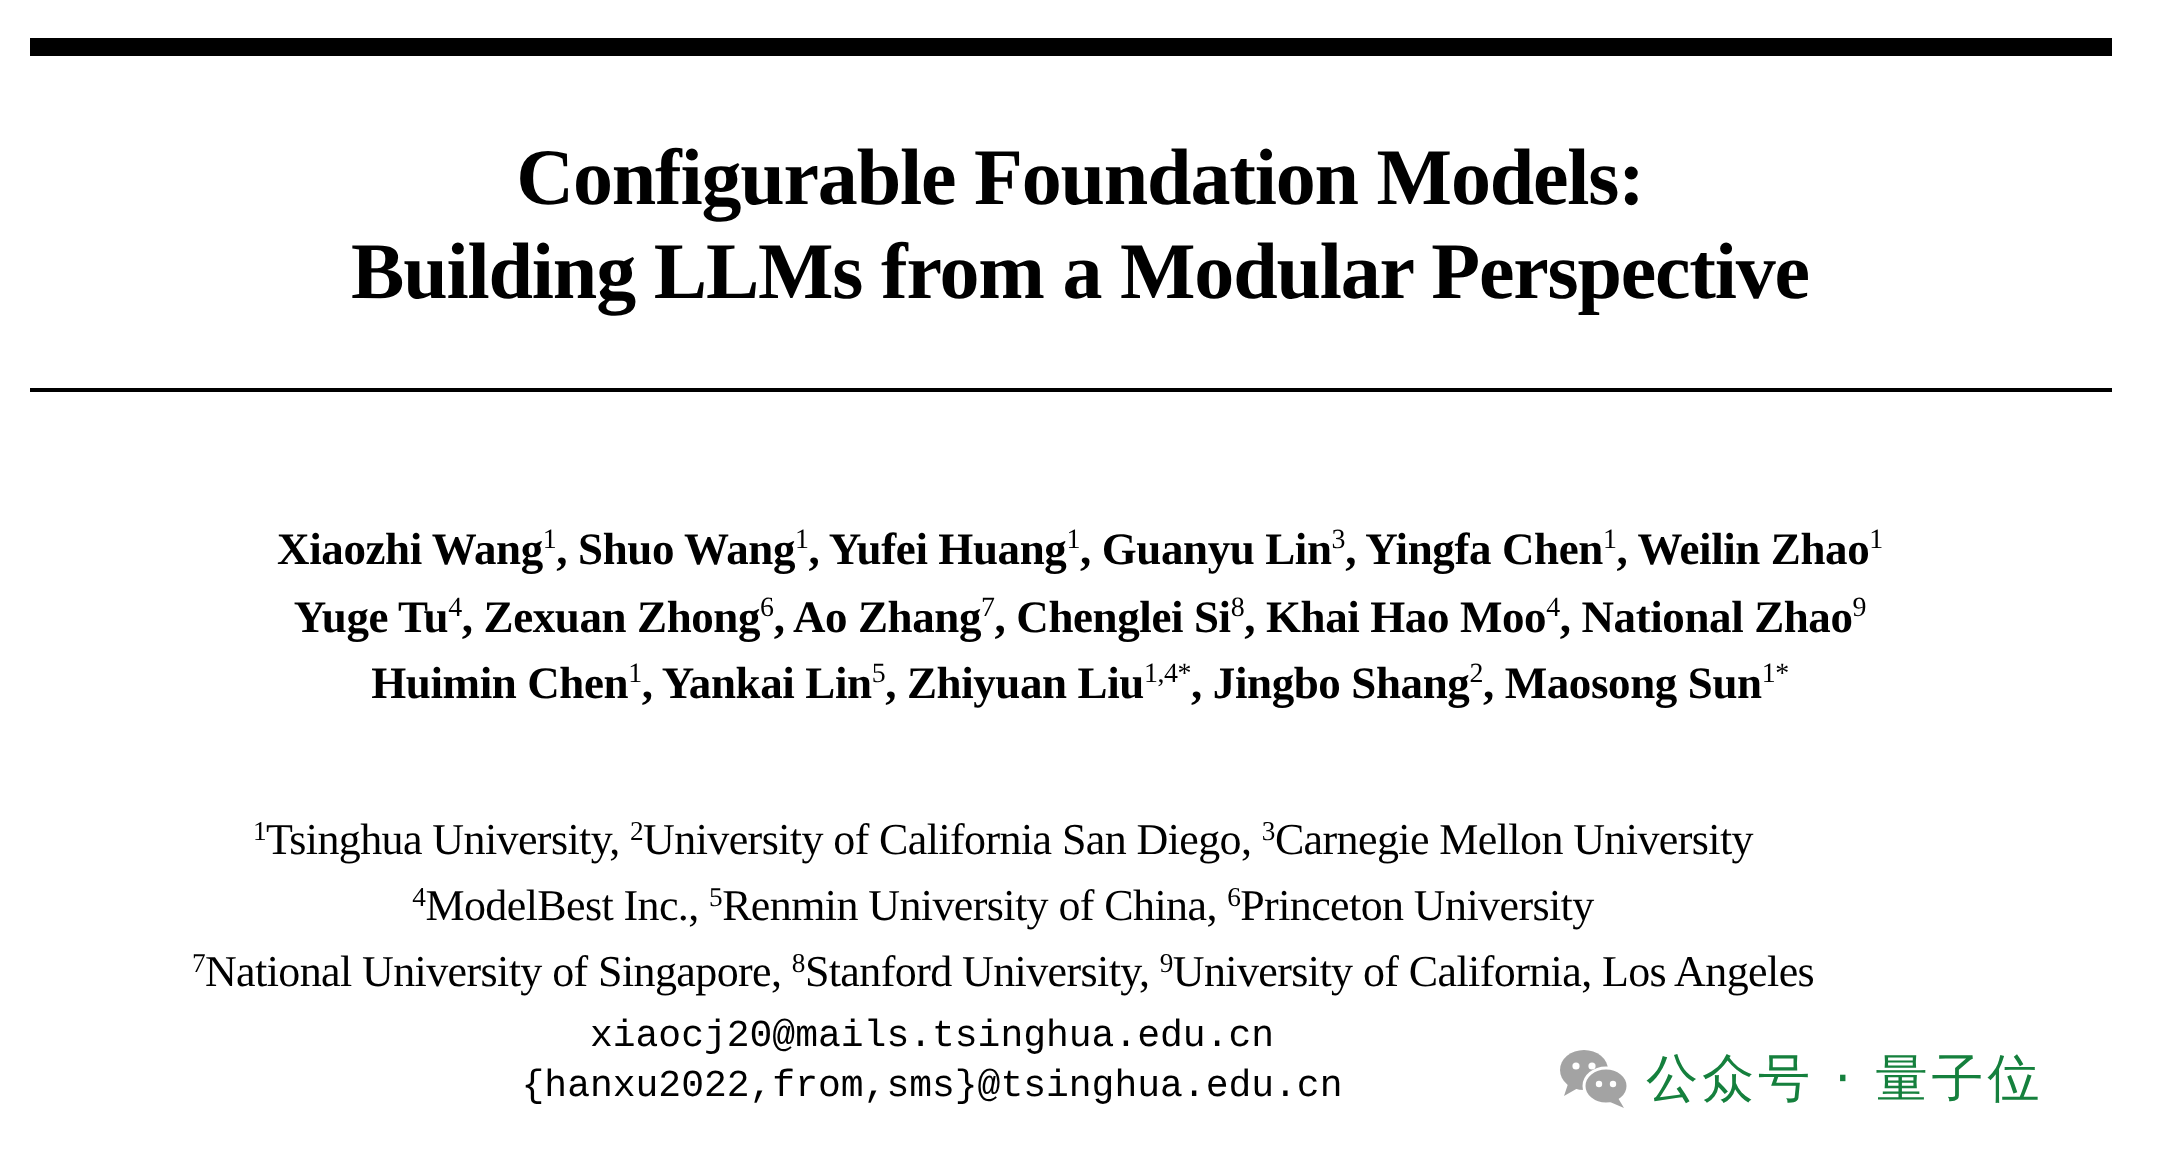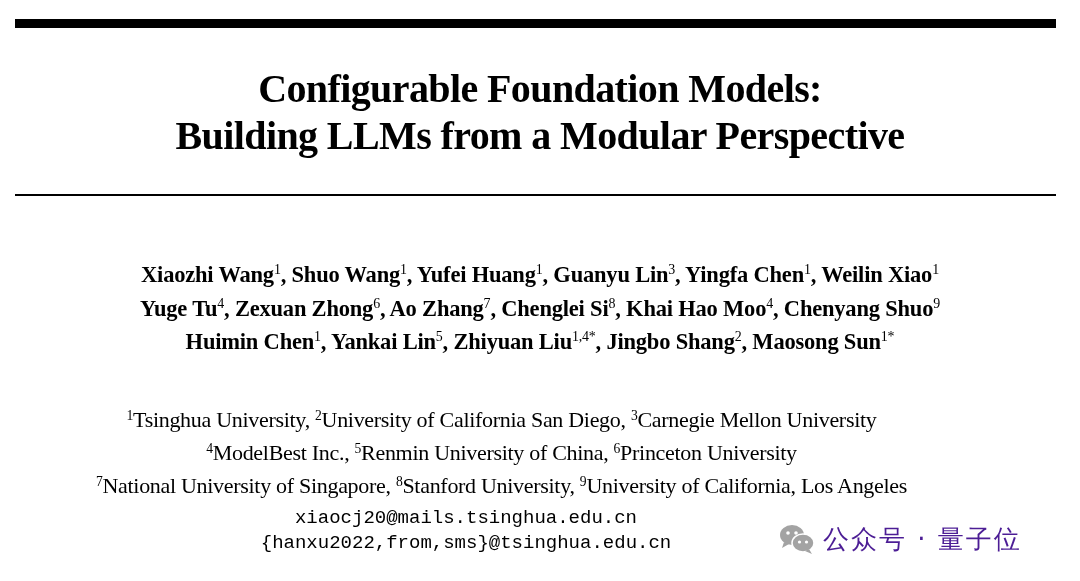--- a/index.html
+++ b/index.html
@@ -16,36 +16,36 @@
              font-size: 22.5px; line-height: 33.5px; letter-spacing: -0.2px; }
   .authors .line, .affils .line { display: block; white-space: nowrap; }
   sup { font-size: 0.62em; vertical-align: 0; position: relative; top: -0.55em; font-weight: normal; line-height: 0; }
   .affils { position: absolute; left: 0; top: 403px; width: 1003px; text-align: center;
             font-family: "Liberation Serif", "DejaVu Serif", serif; font-size: 22px;
             line-height: 33px; letter-spacing: -0.3px; }
   .emails { position: absolute; left: 0; top: 506px; width: 932px; text-align: center;
             font-family: "Liberation Mono", "DejaVu Sans Mono", monospace; font-size: 19px; line-height: 25px; }
   .emails .line { display: block; white-space: nowrap; }
   .watermark { position: absolute; left: 779px; top: 521px; height: 36px; display: flex; align-items: center;
-               color: #4c1d95; font-family: "DejaVu Sans", sans-serif; font-size: 26px; letter-spacing: 2px; }
+               color: #15803d; font-family: "DejaVu Sans", sans-serif; font-size: 26px; letter-spacing: 2px; }
   .watermark svg { margin-right: 8px; }
 </style>
 </head>
 <body>
 
 <div class="rule-thick"></div>
 
 <div class="title t1">Configurable Foundation Models:</div>
 <div class="title t2">Building LLMs from a Modular Perspective</div>
 
 <div class="rule-thin"></div>
 
 <div class="authors" id="authors">
-    <span class="line"><span>Xiaozhi Wang</span><sup>1</sup>, <span>Shuo Wang</span><sup>1</sup>, <span>Yufei Huang</span><sup>1</sup>, <span>Guanyu Lin</span><sup>3</sup>, <span>Yingfa Chen</span><sup>1</sup>, <span>Weilin Xiao</span><sup>1</sup></span>
-    <span class="line"><span>Yuge Tu</span><sup>4</sup>, <span>Zexuan Zhong</span><sup>6</sup>, <span>Ao Zhang</span><sup>7</sup>, <span>Chenglei Si</span><sup>8</sup>, <span>Khai Hao Moo</span><sup>4</sup>, <span>Chenyang Shuo</span><sup>9</sup></span>
+    <span class="line"><span>Xiaozhi Wang</span><sup>1</sup>, <span>Shuo Wang</span><sup>1</sup>, <span>Yufei Huang</span><sup>1</sup>, <span>Guanyu Lin</span><sup>3</sup>, <span>Yingfa Chen</span><sup>1</sup>, <span>Weilin Zhao</span><sup>1</sup></span>
+    <span class="line"><span>Yuge Tu</span><sup>4</sup>, <span>Zexuan Zhong</span><sup>6</sup>, <span>Ao Zhang</span><sup>7</sup>, <span>Chenglei Si</span><sup>8</sup>, <span>Khai Hao Moo</span><sup>4</sup>, <span>National Zhao</span><sup>9</sup></span>
     <span class="line"><span>Huimin Chen</span><sup>1</sup>, <span>Yankai Lin</span><sup>5</sup>, <span>Zhiyuan Liu</span><sup>1,4*</sup>, <span>Jingbo Shang</span><sup>2</sup>, <span>Maosong Sun</span><sup>1*</sup></span>
   </div>
 
 <div class="affils" id="affils">
     <span class="line"><sup>1</sup><span>Tsinghua University</span>, <sup>2</sup><span>University of California San Diego</span>, <sup>3</sup><span>Carnegie Mellon University</span></span>
     <span class="line"><sup>4</sup><span>ModelBest Inc.</span>, <sup>5</sup><span>Renmin University of China</span>, <sup>6</sup><span>Princeton University</span></span>
     <span class="line"><sup>7</sup><span>National University of Singapore</span>, <sup>8</sup><span>Stanford University</span>, <sup>9</sup><span>University of California, Los Angeles</span></span>
   </div>
 
 <div class="emails">

